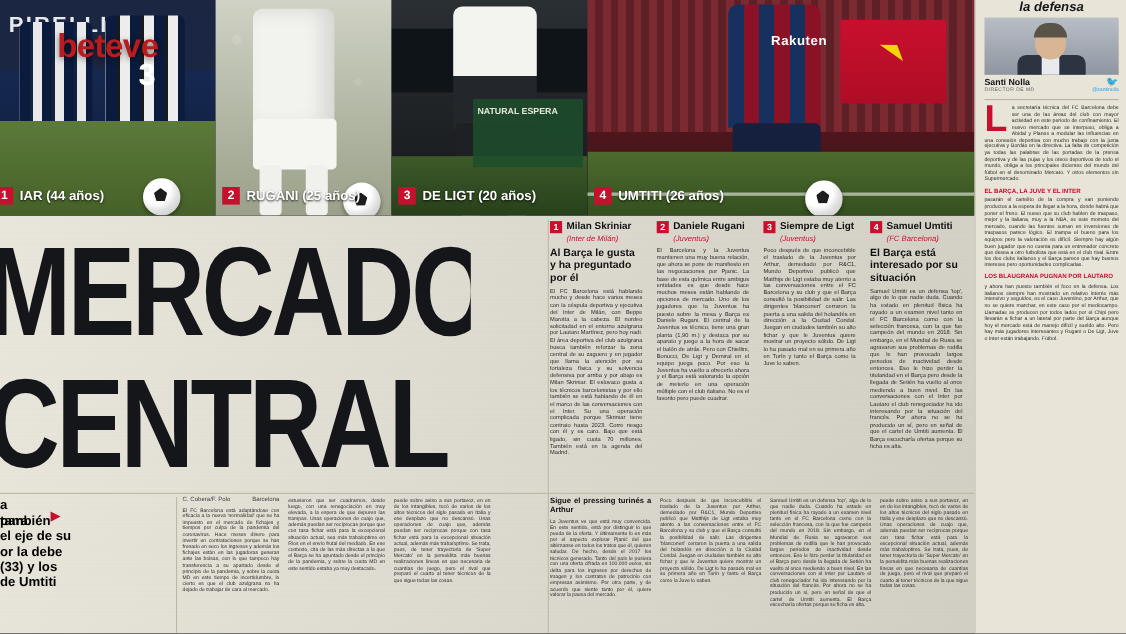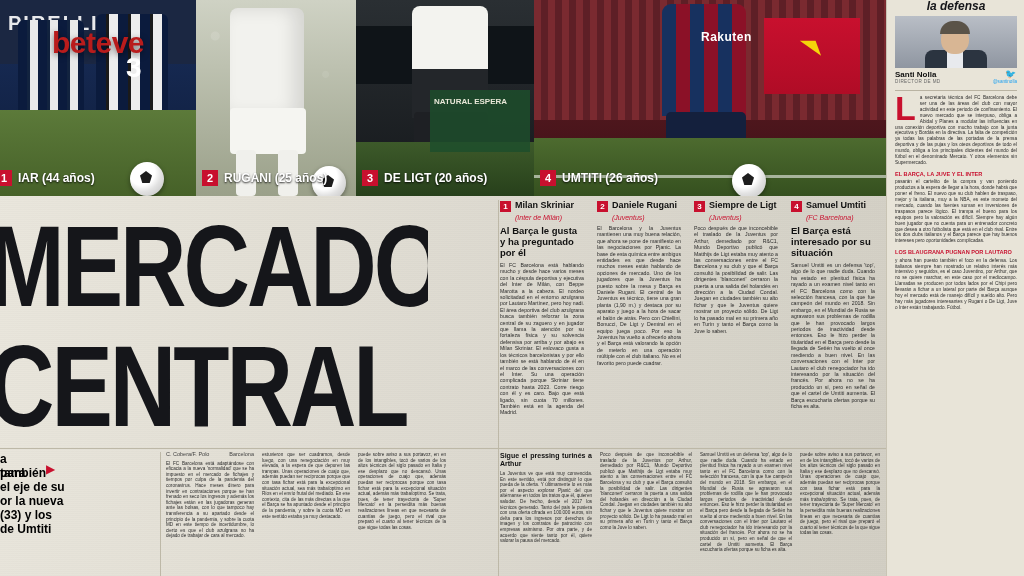--- a/index.html
+++ b/index.html
@@ -245,21 +245,21 @@
         <div class="pclub">(FC Barcelona)</div>
         <div class="phead">El Barça está interesado por su situación</div>
         <div class="pbody">Samuel Umtiti es un defensa 'top', algo de lo que nadie duda. Cuando ha estado en plenitud física ha rayado a un examen nivel tanto en el FC Barcelona como con la selección francesa, con la que fue campeón del mundo en 2018. Sin embargo, en el Mundial de Rusia se agravaron sus problemas de rodilla que le han provocado largos periodos de inactividad desde entonces. Eso le hizo perder la titularidad en el Barça pero desde la llegada de Setién ha vuelto al once mediendo a buen nivel. En las conversaciones con el Inter por Lautaro el club renegociador ha ido interesando por la situación del francés. Por ahora no se ha producido un sí, pero en señal de que el cartel de Umtiti aumenta. El Barça escucharía ofertas porque su ficha es alta.</div>
       </div>
     </div>
 
     <div class="teaser">
       <div class="tt" style="position:absolute;left:0;top:0;width:54px;">a también</div>
       <div class="tt" style="position:absolute;left:0;top:14px;width:54px;">para</div>
       <div class="tt" style="position:absolute;left:0;top:28px;width:70px;">el eje de su</div>
-      <div class="tt" style="position:absolute;left:0;top:42px;width:70px;">or la nueva</div>
+      <div class="tt" style="position:absolute;left:0;top:42px;width:70px;">or la debe</div>
       <div class="tt" style="position:absolute;left:0;top:56px;width:70px;">(33) y los</div>
       <div class="tt" style="position:absolute;left:0;top:70px;width:70px;">de Umtiti</div>
       <div style="position:absolute;left:46px;top:10px;display:flex;gap:4px;width:112px;">
         <span class="arrow">▶</span>
       </div>
     </div>
 
     <div class="botcols">
       <div class="bcol" style="left:6px;width:88px;">
         <div class="bbyline">

